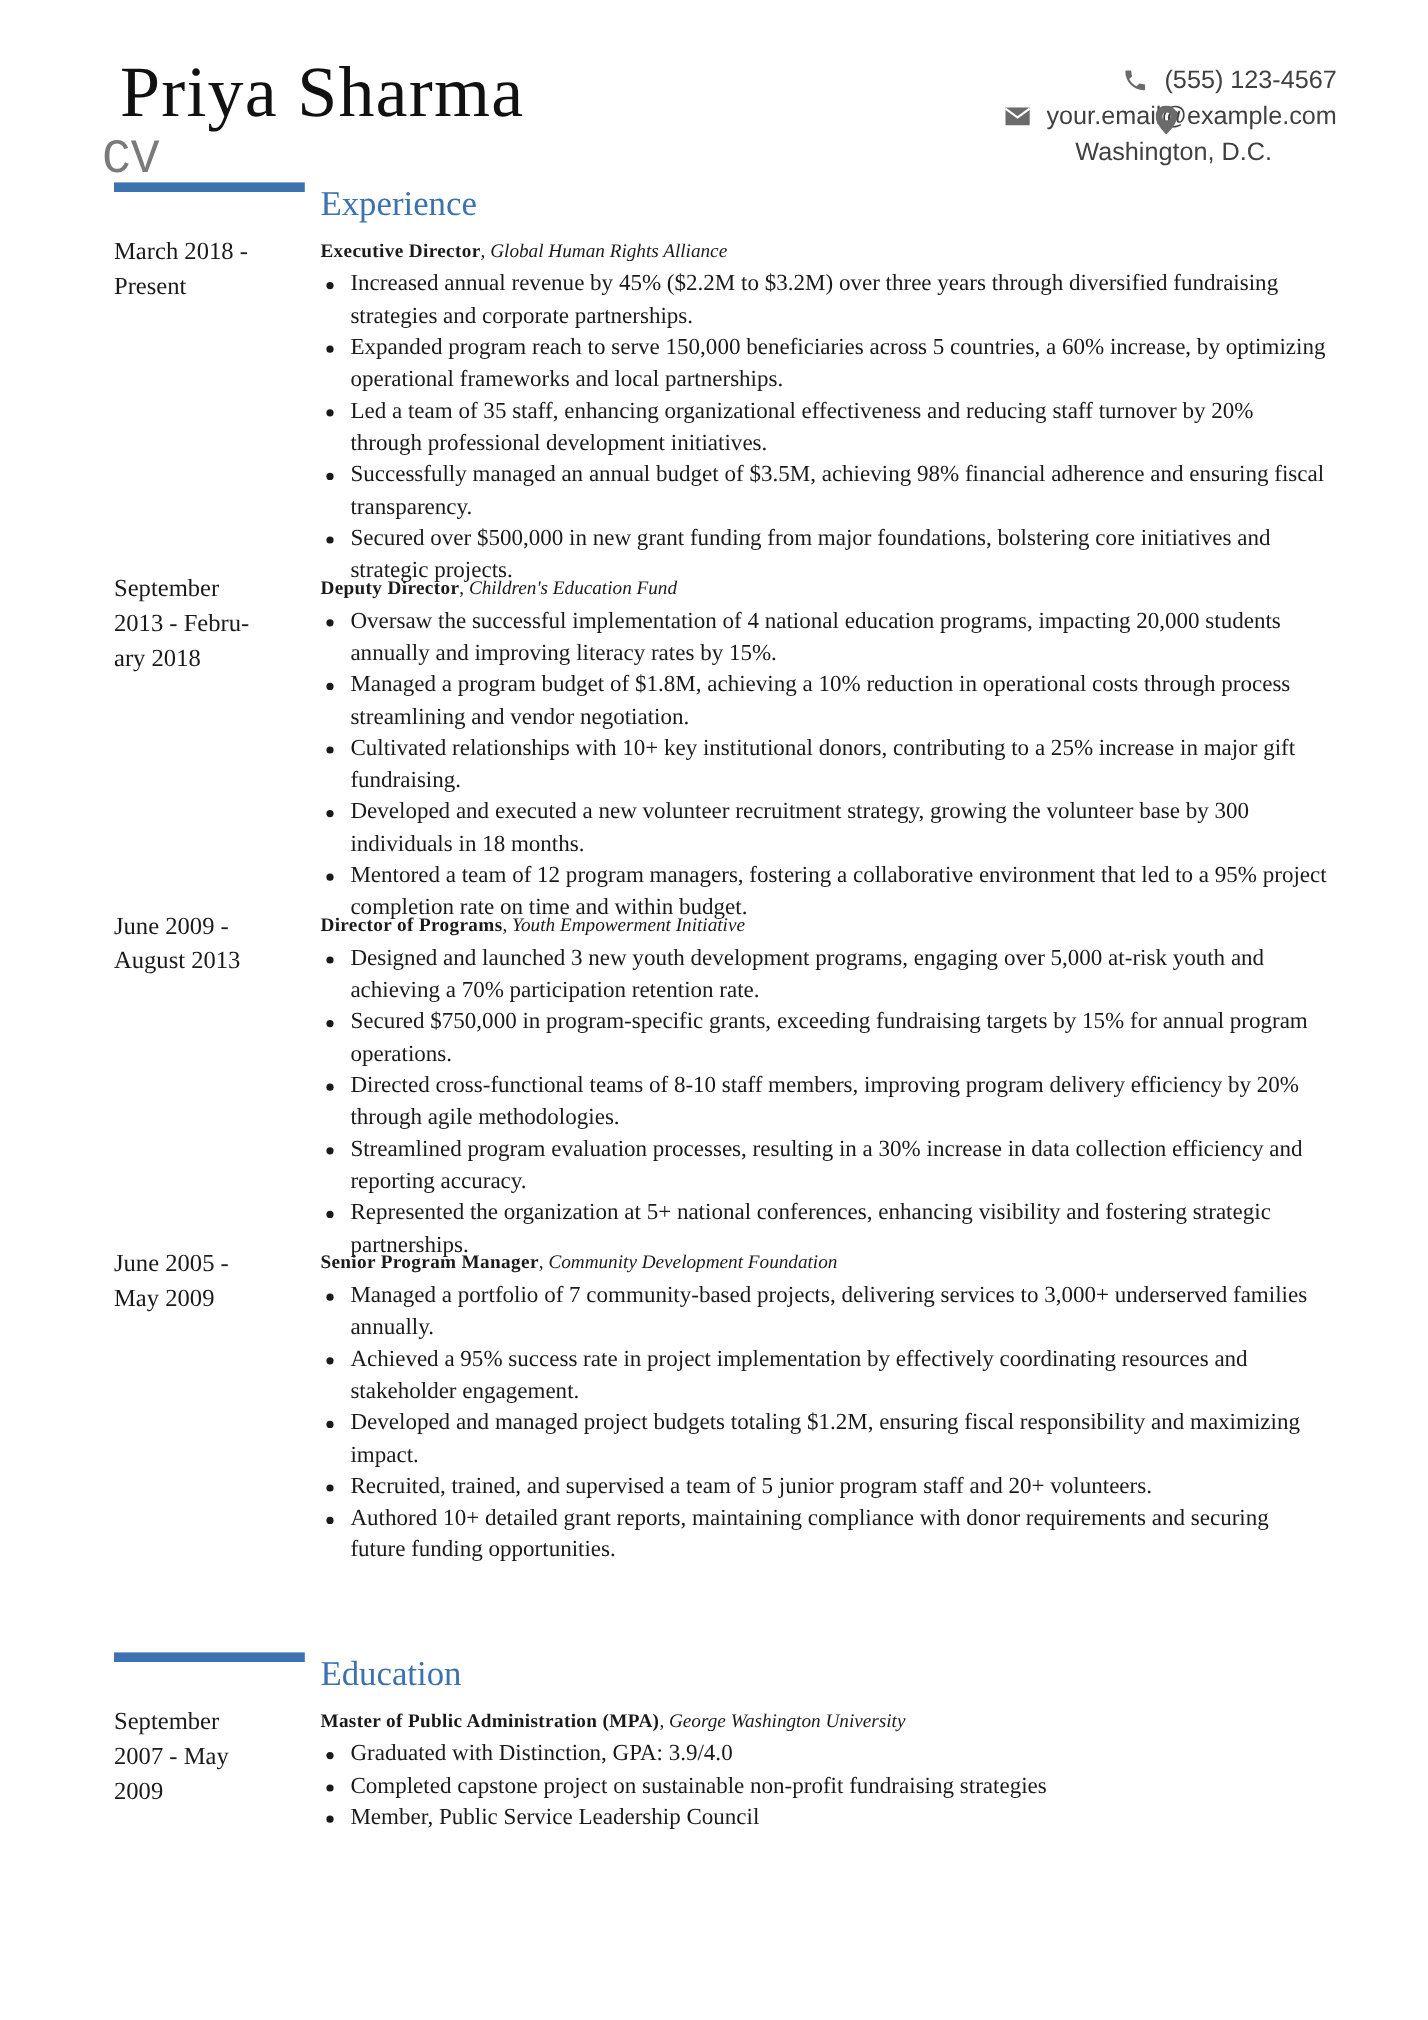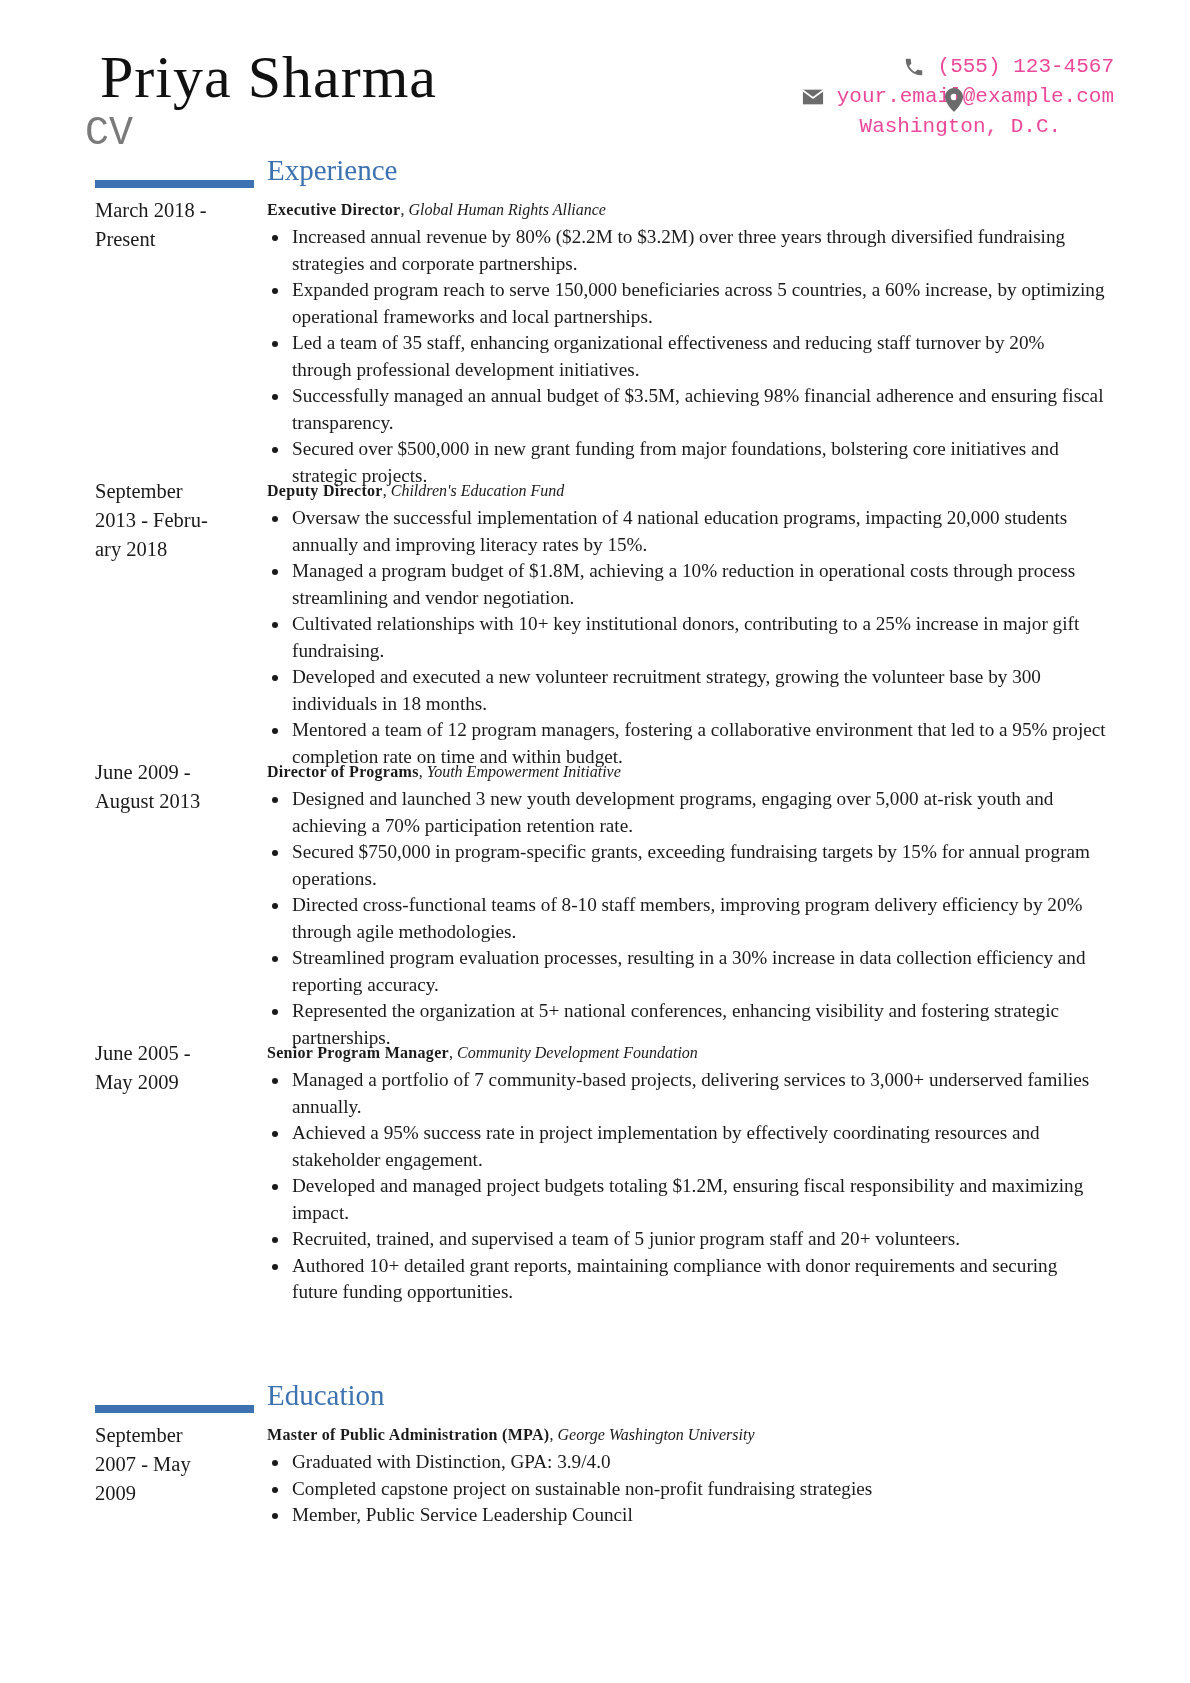--- a/index.html
+++ b/index.html
@@ -21,29 +21,29 @@
     }
     .doc-title {
       position: absolute; left: 85px; top: 112px;
       font-family: Liberation Mono, monospace;
       font-size: 40px; line-height: 44px; color: #7a7a7a;
     }
 
     .contact {
       position: absolute; right: 76px; top: 52px;
       text-align: right;
-      font-family: Liberation Mono, monospace;
-      font-size: 21px; color: #ec4899;
+      font-family: Liberation Sans, sans-serif;
+      font-size: 21px; color: #404040;
     }
     .contact-row { height: 30px; line-height: 30px; display: flex; justify-content: flex-end; align-items: center; }
     .contact-row .icon { display: inline-flex; width: 24px; height: 24px; margin-right: 12px; align-items: center; justify-content: center; }
     .contact-row .icon svg { fill: #6b6b6b; }
     .contact-row.loc { margin-right: -6px; flex-direction: column; }
 
-    .section-head { position: absolute; left: 95px; height: 36px; display: flex; align-items: flex-end; }
+    .section-head { position: absolute; left: 95px; height: 36px; display: flex; align-items: flex-start; }
     .section-bar { width: 159px; height: 8px; background: #3d72b0; margin-right: 13px; }
     .section-title {
       font-family: "Liberation Serif", serif;
       font-size: 29px; color: #3d72b0; line-height: 36px;
     }
 
     .entry { position: absolute; left: 0; width: 1190px; }
     .entry .date {
       position: absolute; left: 95px; width: 152px;
       font-family: "Liberation Serif", serif;
@@ -111,21 +111,21 @@
   <div class="entry" style="top:196px;">
     <div class="date">
       <div>March 2018 -</div>
       <div>Present</div>
     </div>
     <div class="body">
       <div class="heading">
         <span class="role">Executive Director</span><span>, </span><span class="org">Global Human Rights Alliance</span>
       </div>
       <ul class="bullets">
-        <li>Increased annual revenue by 80% ($2.2M to $3.2M) over three years through diversified fundraising strategies and corporate partnerships.</li>
+        <li>Increased annual revenue by 45% ($2.2M to $3.2M) over three years through diversified fundraising strategies and corporate partnerships.</li>
         <li>Expanded program reach to serve 150,000 beneficiaries across 5 countries, a 60% increase, by optimizing operational frameworks and local partnerships.</li>
         <li>Led a team of 35 staff, enhancing organizational effectiveness and reducing staff turnover by 20% through professional development initiatives.</li>
         <li>Successfully managed an annual budget of $3.5M, achieving 98% financial adherence and ensuring fiscal transparency.</li>
         <li>Secured over $500,000 in new grant funding from major foundations, bolstering core initiatives and strategic projects.</li>
       </ul>
     </div>
   </div>
 
   <div class="entry" style="top:477px;">
     <div class="date">

